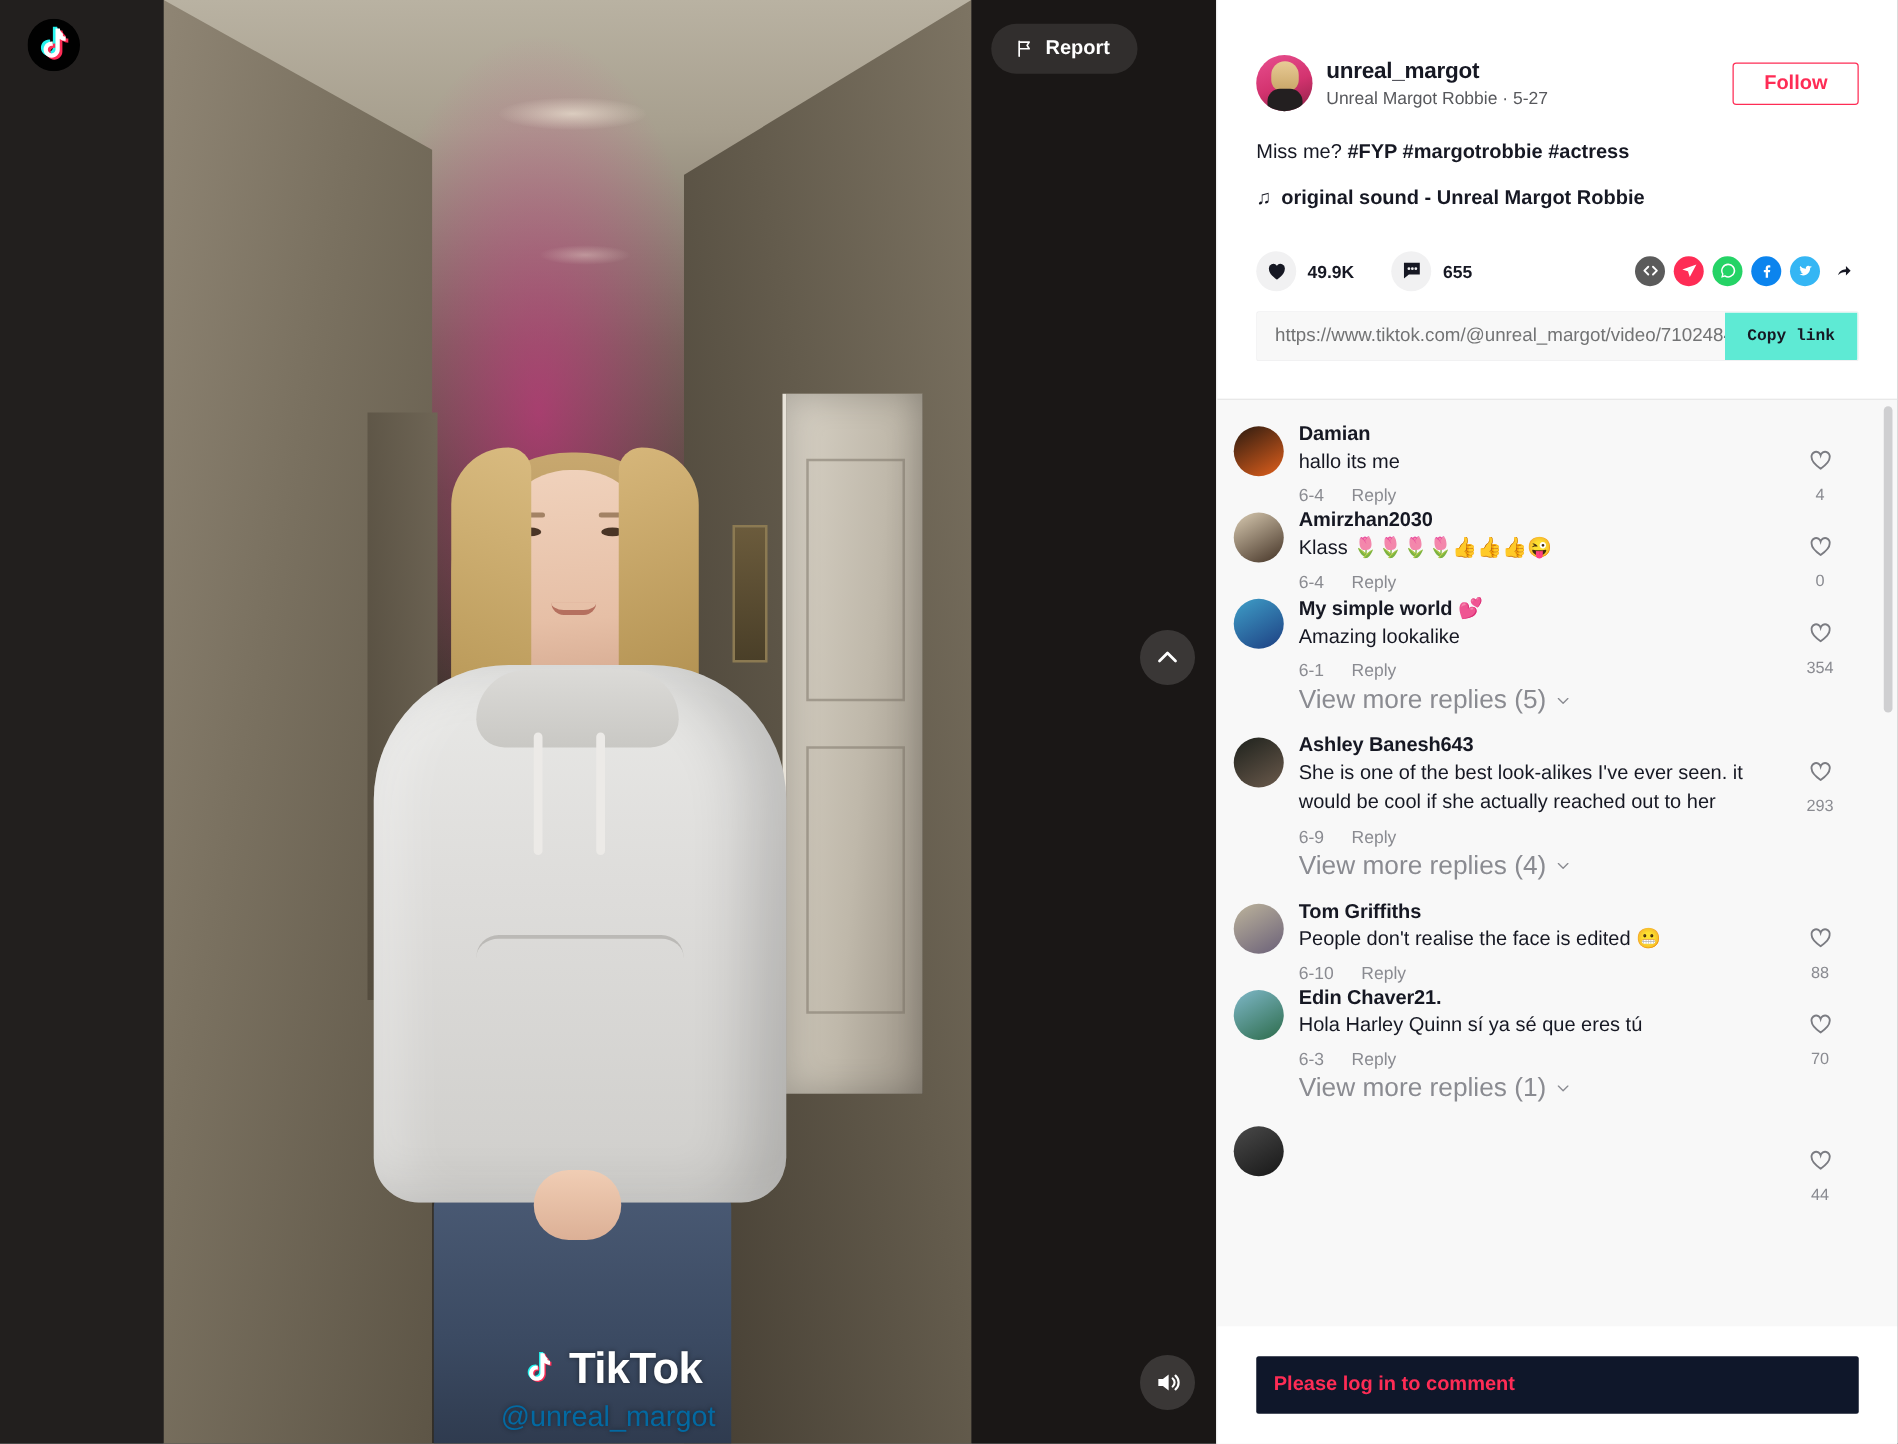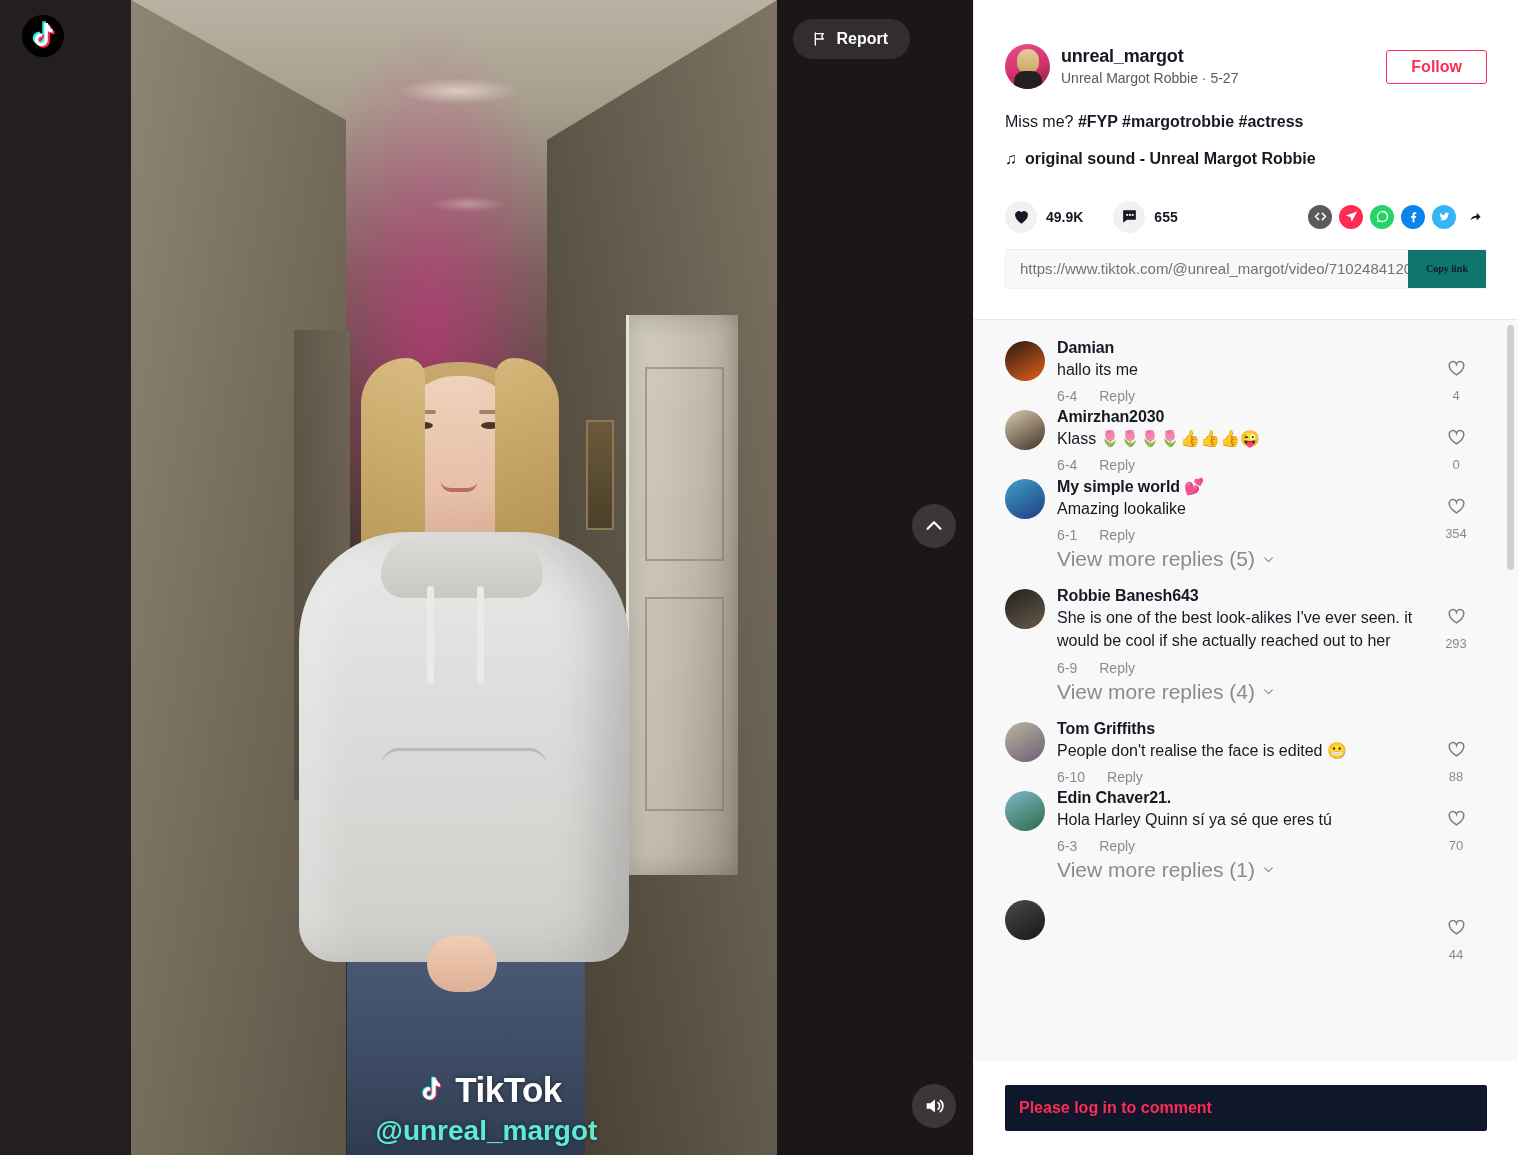--- a/index.html
+++ b/index.html
@@ -164,21 +164,21 @@
   .tt-logo-top { position: absolute; left: 22px; top: 15px; width: 42px; height: 42px; }
 
   .watermark {
     position: absolute; left: 0; right: 0; bottom: 8px;
     display: flex; flex-direction: column; align-items: center;
     pointer-events: none;
   }
   .wm-row { display: flex; align-items: center; gap: 4px; }
   .wm-text { color:#fff; font-size: 35px; font-weight: 700; letter-spacing: -.5px;
     text-shadow: 0 0 4px rgba(0,0,0,.45); }
-  .wm-user { color:#5eead4; font-size: 28px; font-weight: 700; margin-top: 2px;
+  .wm-user { color:#0369a1; font-size: 23px; font-weight: 400; margin-top: 2px;
     text-shadow: 0 0 4px rgba(0,0,0,.45); }
 
   
   .side {
     flex: 0 0 545px; width: 545px; height: 1155px;
     background: #fff; position: relative;
     display: flex; flex-direction: column;
     border-left: 1px solid #ededed;
   }
   .side-top { padding: 44px 31px 0 31px; background: #fff; }
@@ -225,33 +225,33 @@
   .sico.wa { background: #25d366; }
   .sico.fb { background: #0b84ee; }
   .sico.tw { background: #35b6f4; }
   .sico.more { background: transparent; }
 
   .link-row { margin-top: 16px; display: flex; height: 40px;
     border: 1px solid #f1f1f2; border-radius: 2px; overflow: hidden; }
   .link-url { flex: 1 1 auto; background: #f8f8f8; color: #727374;
     font-size: 15px; display: flex; align-items: center; padding: 0 14px;
     white-space: nowrap; overflow: hidden; }
-  .copy-btn { flex: 0 0 auto; background: #0f766e; color: #161823;
-    font-size: 10px; font-weight: 700; padding: 0 18px;
+  .copy-btn { flex: 0 0 auto; background: #5eead4; color: #161823;
+    font-size: 13px; font-weight: 700; padding: 0 18px;
     display: flex; align-items: center; cursor: pointer; border: none;
-    font-family: Liberation Serif, serif; }
+    font-family: Liberation Mono, monospace; }
 
   .side-sep { height: 30px; background: #fff; }
 
   
   .comments {
     flex: 1 1 auto; background: #f8f8f8; overflow: hidden; position: relative;
     border-top: 1px solid #e8e8e8;
   }
-  .comments-inner { padding: 19px 40px 4px 31px; }
+  .comments-inner { padding: 19px 40px 4px 13px; }
   .cmt { display: flex; margin-bottom: 4px; position: relative; }
   .cmt-av { width: 40px; height: 40px; border-radius: 50%; flex: 0 0 40px; margin-top: 2px;
     overflow: hidden; position: relative; }
   .cmt-body { margin-left: 12px; flex: 1 1 auto; padding-right: 52px; }
   .cmt-name { font-size: 16px; font-weight: 700; color: #161823; letter-spacing: -.1px; }
   .cmt-text { font-size: 16px; color: #161823; line-height: 1.45; margin-top: 1px; }
   .cmt-meta { margin-top: 7px; font-size: 14px; color: #8a8b91; display: flex; gap: 22px; }
   .cmt-meta .rep { cursor: pointer; }
   .cmt-like { position: absolute; right: 0; top: 18px; width: 44px;
     display: flex; flex-direction: column; align-items: center; cursor: pointer; }
@@ -489,21 +489,21 @@
           </div>
           <div class="more-replies">
             <span>View more replies (5)</span>
             <svg viewBox="0 0 24 24">
               <path d="M5 9l7 7 7-7" stroke-linecap="round" stroke-linejoin="round"></path>
             </svg>
           </div>
           <div class="cmt">
             <div class="cmt-av" style="background:linear-gradient(150deg,#1d211c 0%,#6b5a4c 100%)"></div>
             <div class="cmt-body">
-              <div class="cmt-name">Robbie Banesh643</div>
+              <div class="cmt-name">Ashley Banesh643</div>
               <div class="cmt-text">She is one of the best look-alikes I've ever seen. it would be cool if she actually reached out to her</div>
               <div class="cmt-meta">
                 <span>6-9</span>
                 <span class="rep">Reply</span>
               </div>
             </div>
             <div class="cmt-like">
               <svg viewBox="0 0 24 24">
                 <path d="M12 20.5C7 17 3.8 13.9 3.8 10.5A4 4 0 0112 8.2a4 4 0 018.2 2.3c0 3.4-3.2 6.5-8.2 10z"></path>
               </svg>

